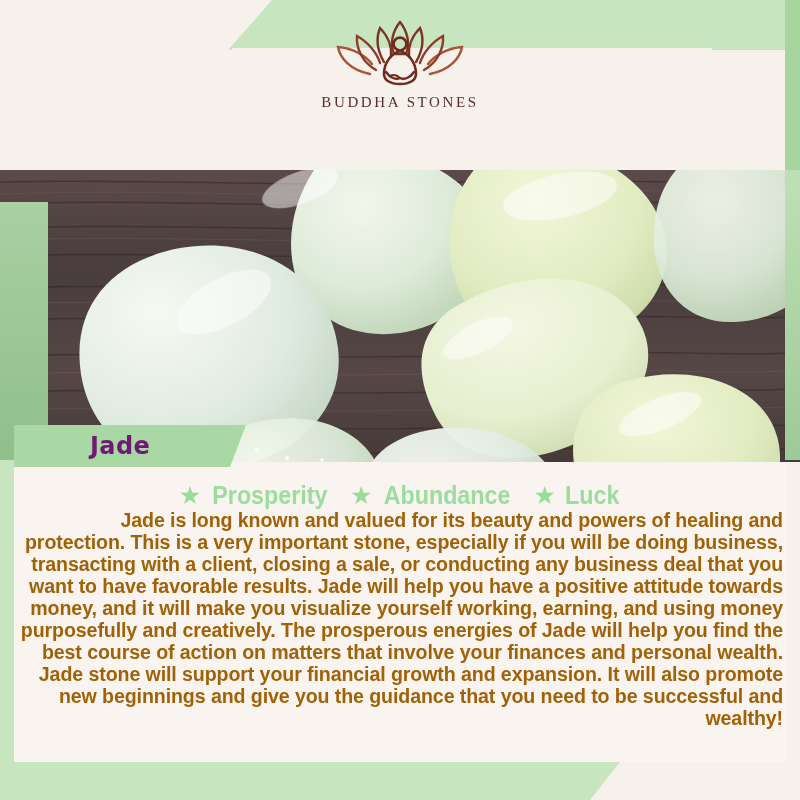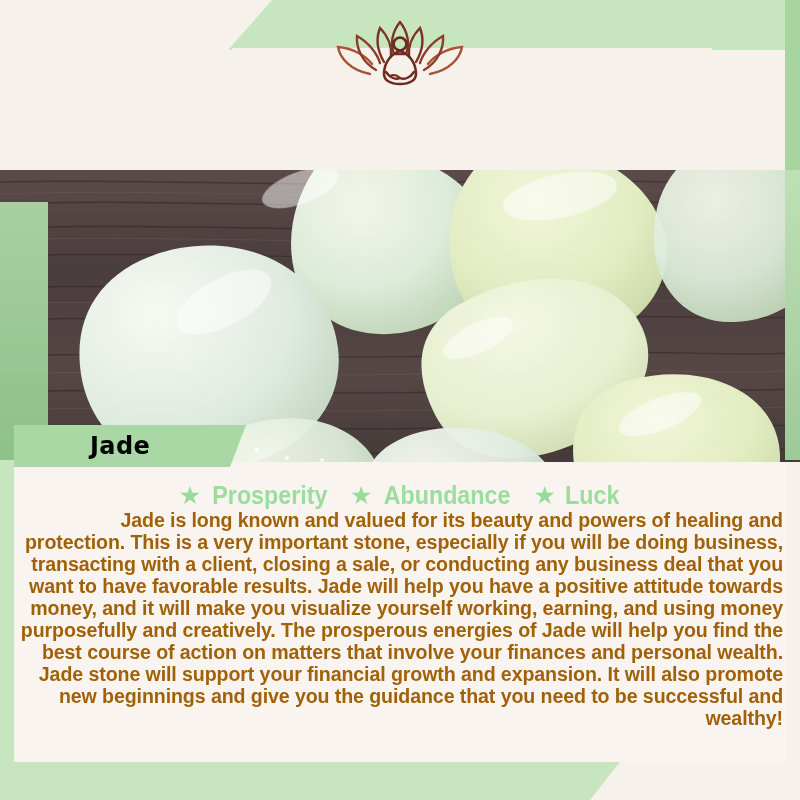--- a/index.html
+++ b/index.html
@@ -101,21 +101,21 @@
   
   .jade-band {
     position:absolute; top:425px; left:14px; width:232px; height:42px;
     background:#a9d8a4;
     clip-path:polygon(0 0, 100% 0, calc(100% - 16px) 100%, 0 100%);
     display:flex; align-items:center;
     z-index:9;
   }
   .jade-label {
     margin-left:76px;
-    color:#000000; font-size:24px; font-weight:700;
+    color:#701a75; font-size:24px; font-weight:700;
     letter-spacing:0.4px;
     font-family:"DejaVu Sans", sans-serif;
   }
 
   
   .keywords {
     position:absolute; top:479px; left:14px; width:772px; height:32px;
     display:flex; align-items:center; justify-content:center;
     gap:18px; z-index:8;
   }
@@ -173,20 +173,21 @@
 
             <path d="M68 8 C60 18 58 30 62 40 L74 40 C78 30 76 18 68 8" stroke="#7b3322"></path>
 
             <circle cx="68" cy="30" r="6.4" stroke="#6e2c1e" stroke-width="2.6"></circle>
             <path d="M68 37 C58 40 52 50 52 60 C52 66 58 70 68 70 C78 70 84 66 84 60 C84 50 78 40 68 37" stroke="#6e2c1e" stroke-width="2.6"></path>
             <path d="M54 58 C58 64 64 66 68 64 C72 66 78 64 82 58" stroke="#6e2c1e" stroke-width="2.4"></path>
             <path d="M58 62 C62 60 66 62 68 64" stroke="#6e2c1e" stroke-width="2"></path>
           </g>
         </svg>
       </span>
+      <div class="logo-text">BUDDHA STONES</div>
     </div>
   </div>
 
 
   <div class="photo">
     <svg viewBox="0 0 800 292" xmlns="http://www.w3.org/2000/svg" preserveAspectRatio="none" aria-hidden="true">
       <defs>
         <linearGradient id="wood" x1="0" y1="0" x2="0" y2="1">
           <stop offset="0" stop-color="#5b4a49"></stop>
           <stop offset="0.35" stop-color="#4a3d3d"></stop>

